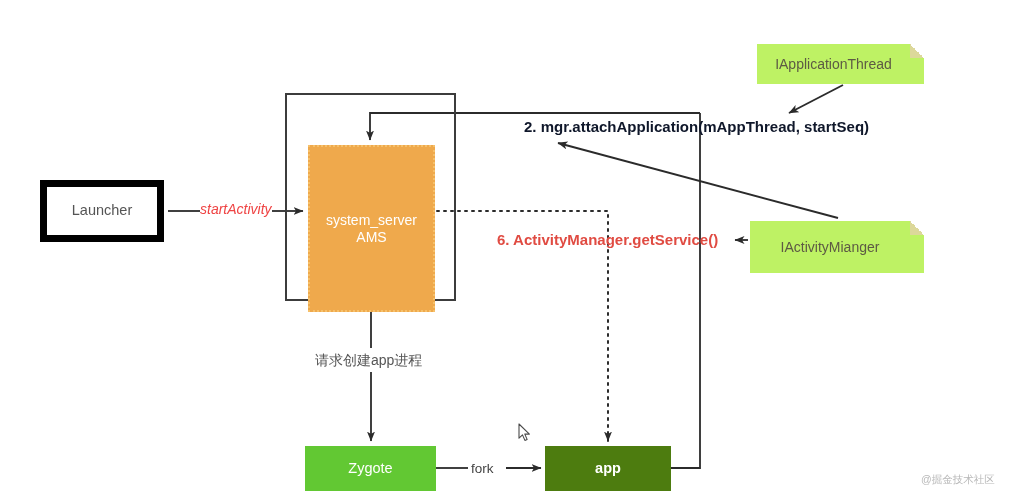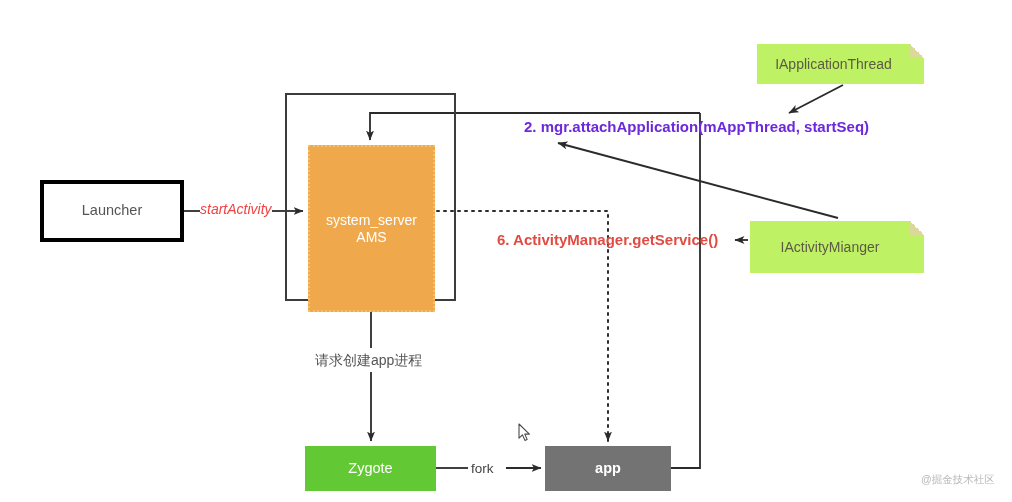--- a/index.html
+++ b/index.html
@@ -28,23 +28,23 @@
     align-items: center;
     justify-content: center;
     text-align: center;
     line-height: 1.18;
     pointer-events: none;
   }
   
   .box-launcher {
     position: absolute;
     left: 40px; top: 180px;
-    width: 144px; height: 62px;
+    width: 124px; height: 62px;
     background: #ffffff;
-    border: 4px solid #000000;
+    border: 7px solid #000000;
     box-sizing: border-box;
   }
   .box-launcher .node-label {
     inset: 0;
     color: #555555;
     font-size: 14.5px;
   }
   .box-outer {
     position: absolute;
     left: 285px; top: 93px;
@@ -76,21 +76,21 @@
   }
   .box-zygote .node-label {
     inset: 0;
     color: #ffffff;
     font-size: 14.5px;
   }
   .box-app {
     position: absolute;
     left: 545px; top: 446px;
     width: 126px; height: 45px;
-    background: #737373;
+    background: #4d7c0f;
     box-sizing: border-box;
   }
   .box-app .node-label {
     inset: 0;
     color: #ffffff;
     font-size: 14.5px;
     font-weight: bold;
   }
   
   .note {
@@ -127,21 +127,21 @@
   .lbl-startactivity {
     left: 200px; top: 201px;
     font-size: 14px;
     color: #ef4444;
     font-style: italic;
   }
   .lbl-green {
     left: 524px; top: 118px;
     font-size: 15px;
     font-weight: bold;
-    color: #6d28d9;
+    color: #0f172a;
   }
   .lbl-red {
     left: 497px; top: 231px;
     font-size: 15px;
     font-weight: bold;
     color: #e04b42;
   }
   .lbl-chinese {
     left: 315px; top: 352px;
     font-size: 14px;

